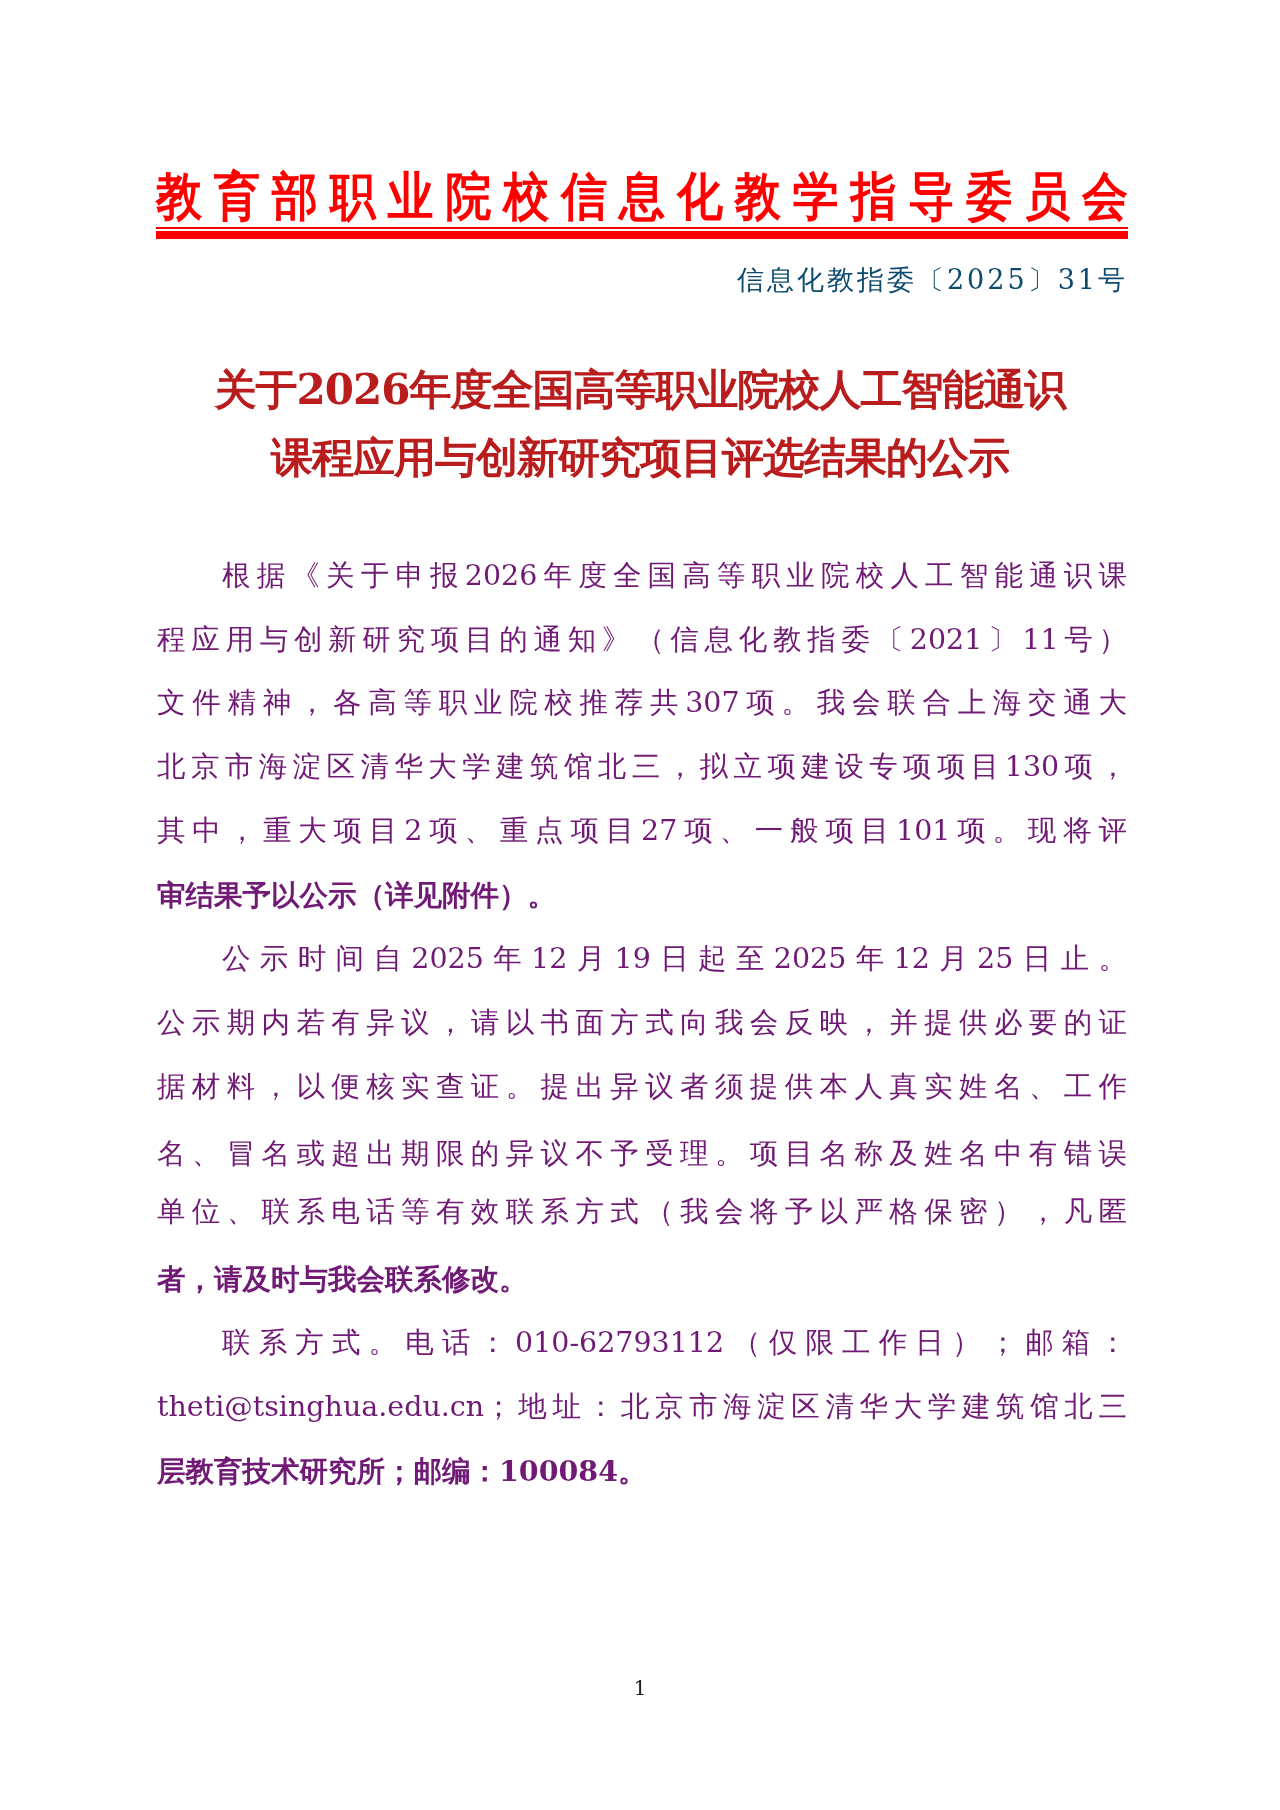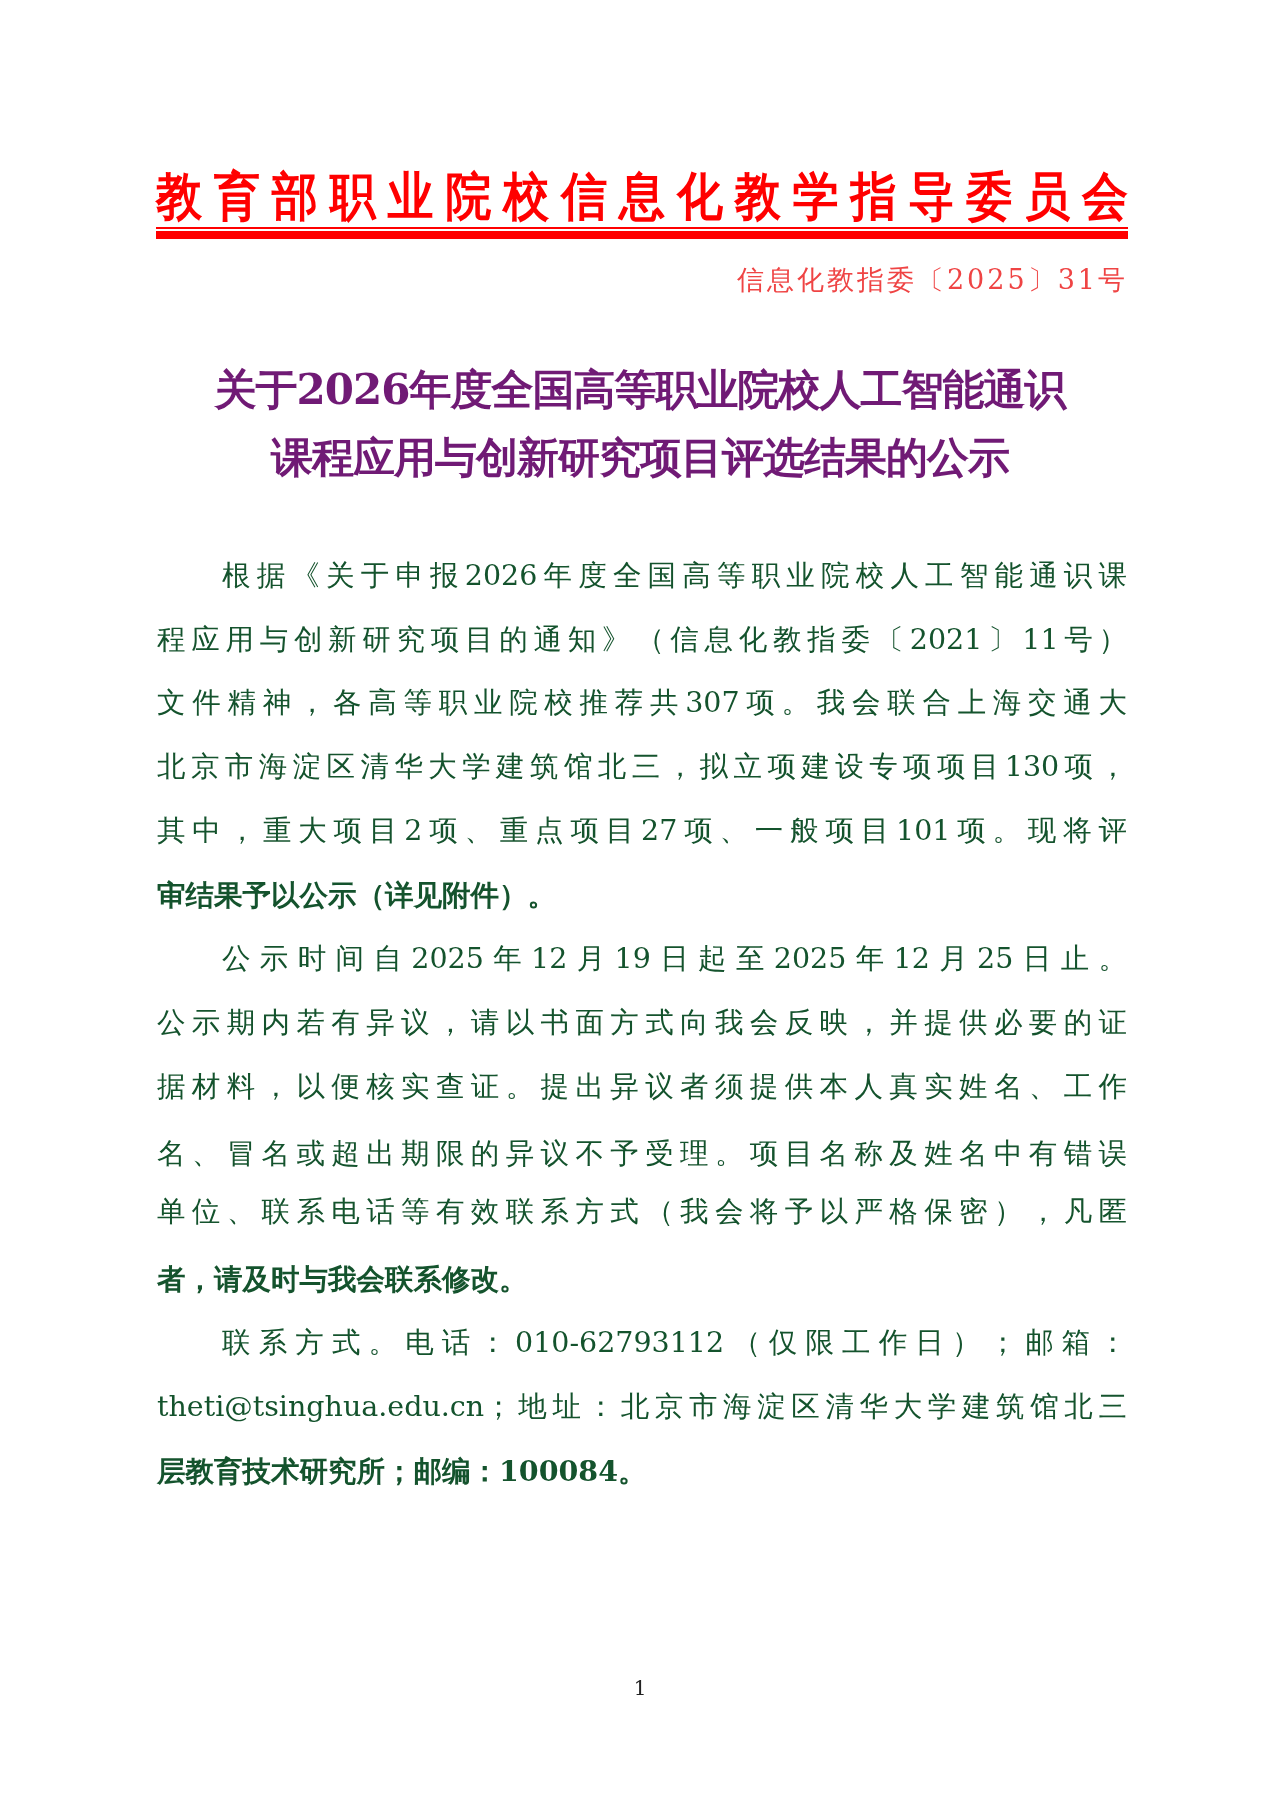--- a/index.html
+++ b/index.html
@@ -9,29 +9,29 @@
 
   .org-header { position: absolute; left: 156px; top: 166px; width: 972px; height: 60px;
                 display: flex; justify-content: space-between; align-items: center; }
   .org-header span { color: #ff0000; font-family: "DejaVu Sans", "Liberation Sans", sans-serif;
                      font-weight: bold; font-size: 46px; line-height: 56px;
                      transform: scaleY(1.12); display: inline-block; }
   .rule-thin { position: absolute; left: 156px; top: 227px; width: 972px; height: 2px; background: #ff0000; }
   .rule-thick { position: absolute; left: 156px; top: 231px; width: 972px; height: 8px; background: #ff0000; }
 
   .doc-number { position: absolute; right: 152px; top: 262px; font-size: 27px; line-height: 36px;
-                letter-spacing: 3px; color: #ef4444; white-space: nowrap; }
+                letter-spacing: 3px; color: #0c4a6e; white-space: nowrap; }
 
   .title { position: absolute; left: 150px; width: 980px; text-align: center; font-weight: bold;
-           font-size: 42px; line-height: 56px; color: #701a75; white-space: nowrap; letter-spacing: -1px; }
+           font-size: 42px; line-height: 56px; color: #b91c1c; white-space: nowrap; letter-spacing: -1px; }
   .title.l1 { top: 362px; }
   .title.l2 { top: 430px; }
 
   .body-line { position: absolute; left: 157px; width: 970px; font-size: 28.5px; line-height: 40px;
-               color: #14532d; white-space: nowrap; text-align: justify; text-align-last: justify; }
+               color: #701a75; white-space: nowrap; text-align: justify; text-align-last: justify; }
   .body-line.indent { left: 222px; width: 905px; }
   .body-line.last { text-align-last: left; font-weight: bold; }
 
   .page-number { position: absolute; left: 0; width: 1280px; text-align: center; top: 1676px;
                  font-size: 20px; line-height: 24px; color: #222; }
 </style>
 </head>
 <body>
 
 <div class="page">

